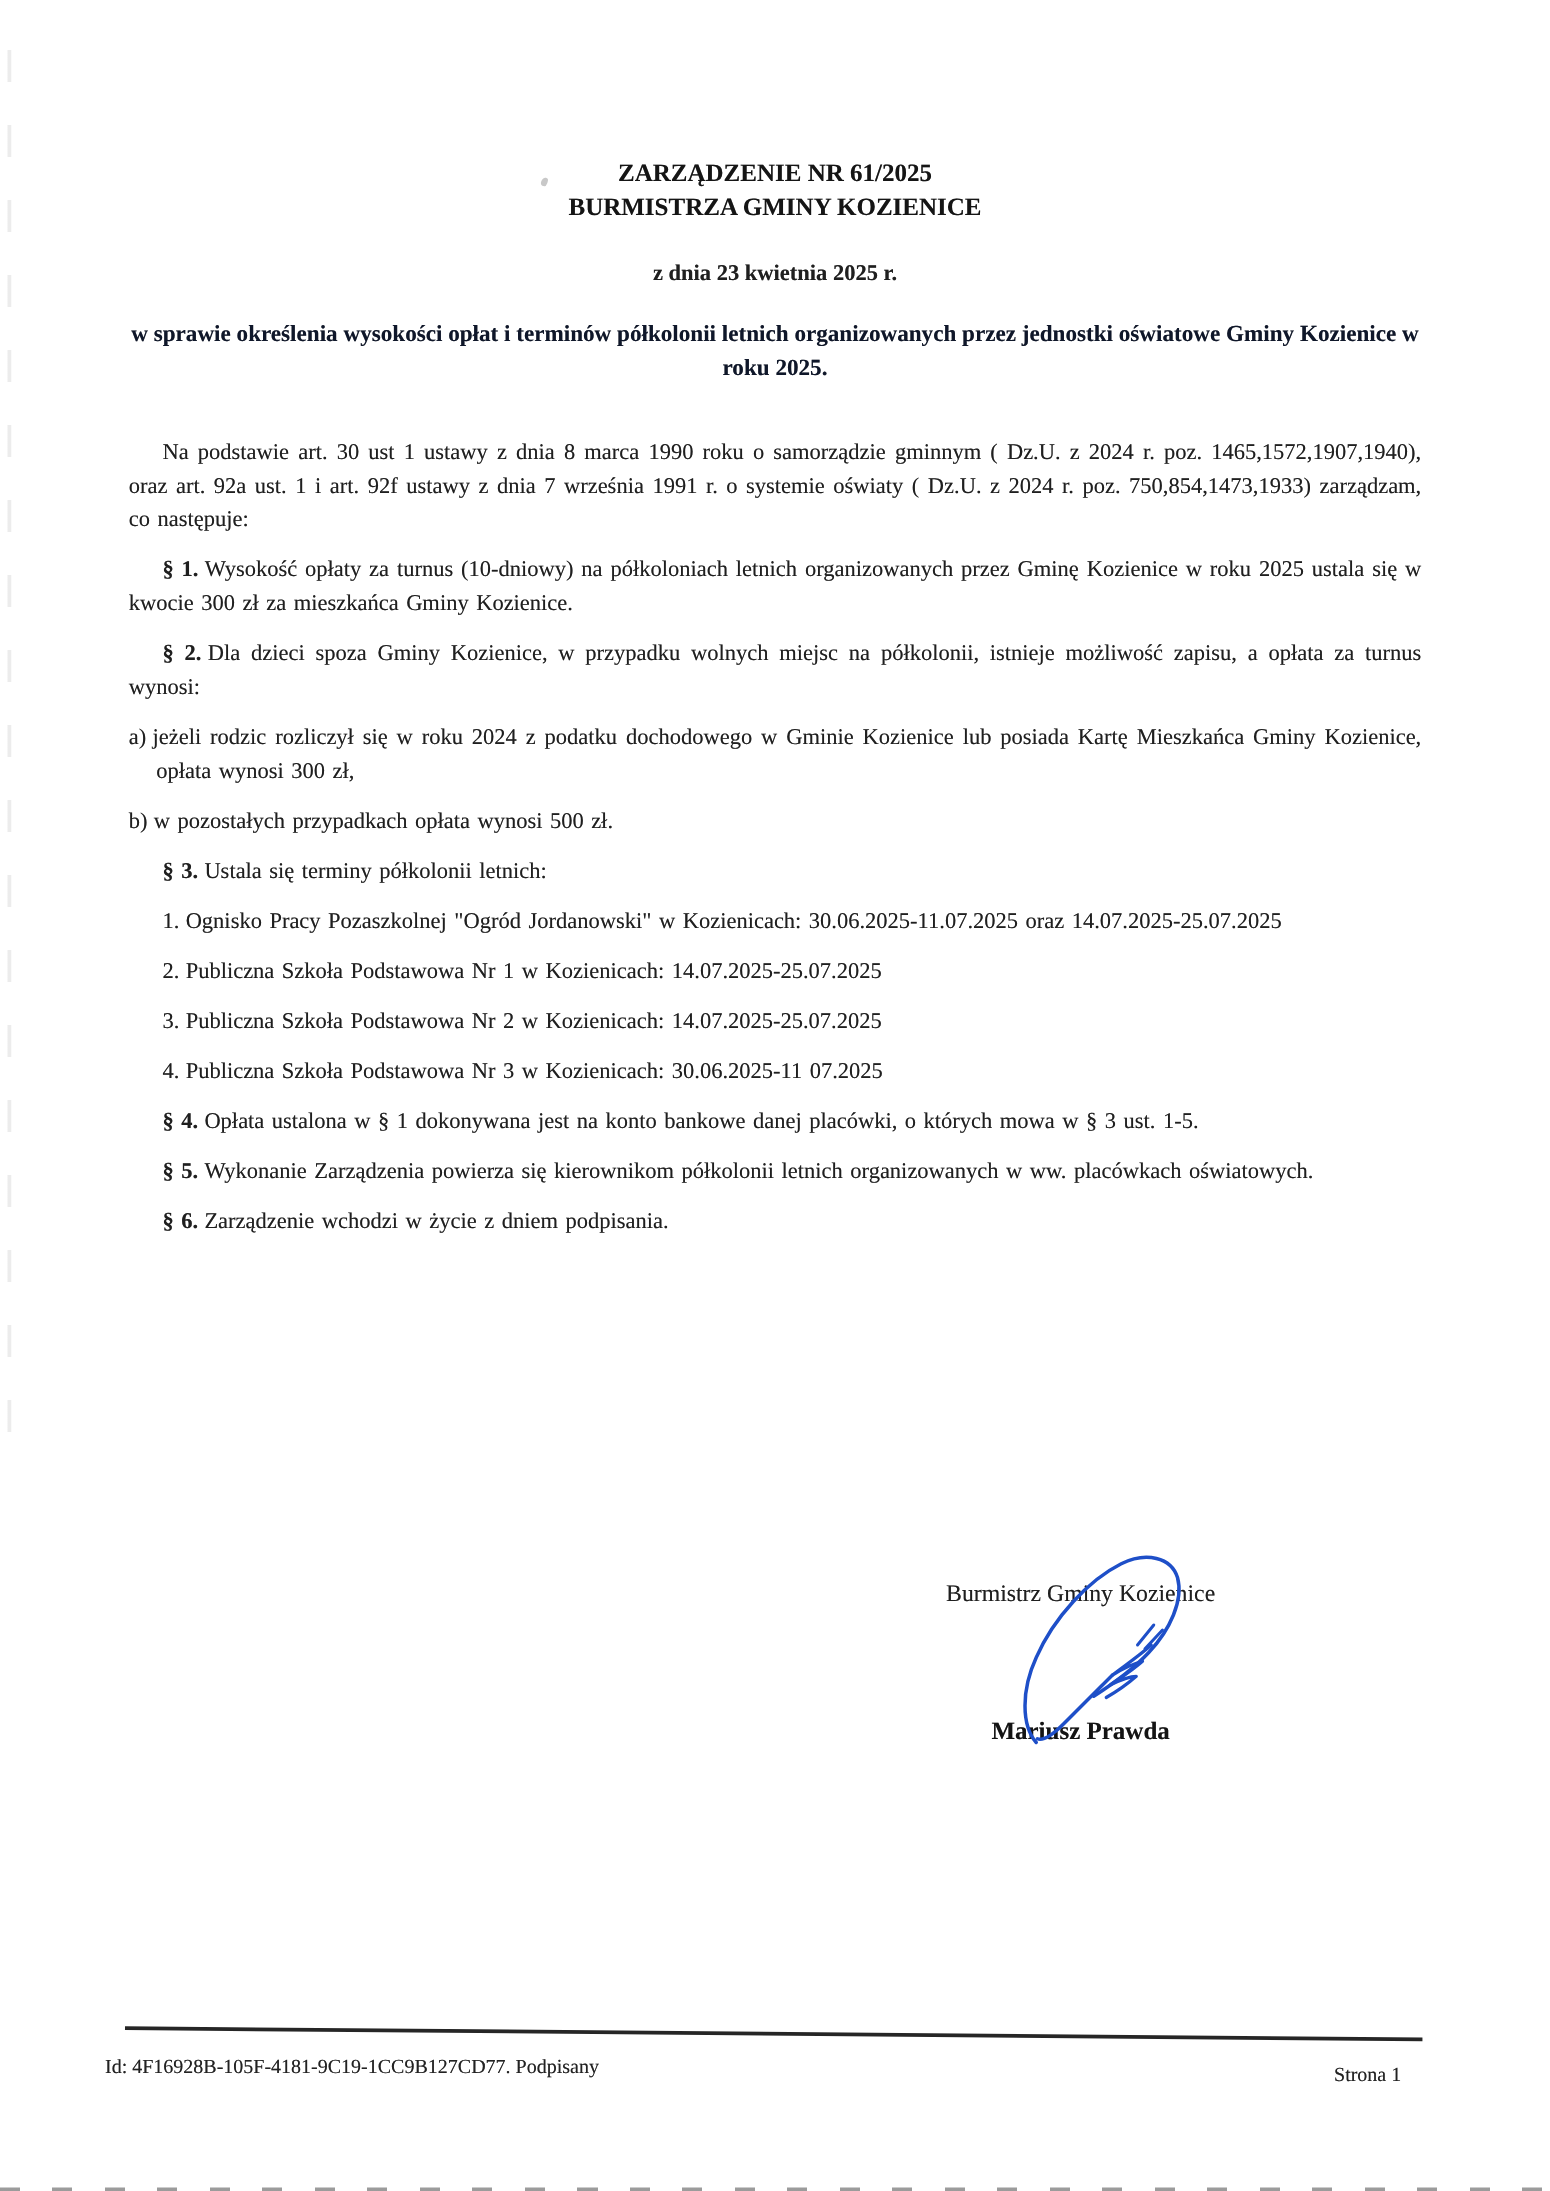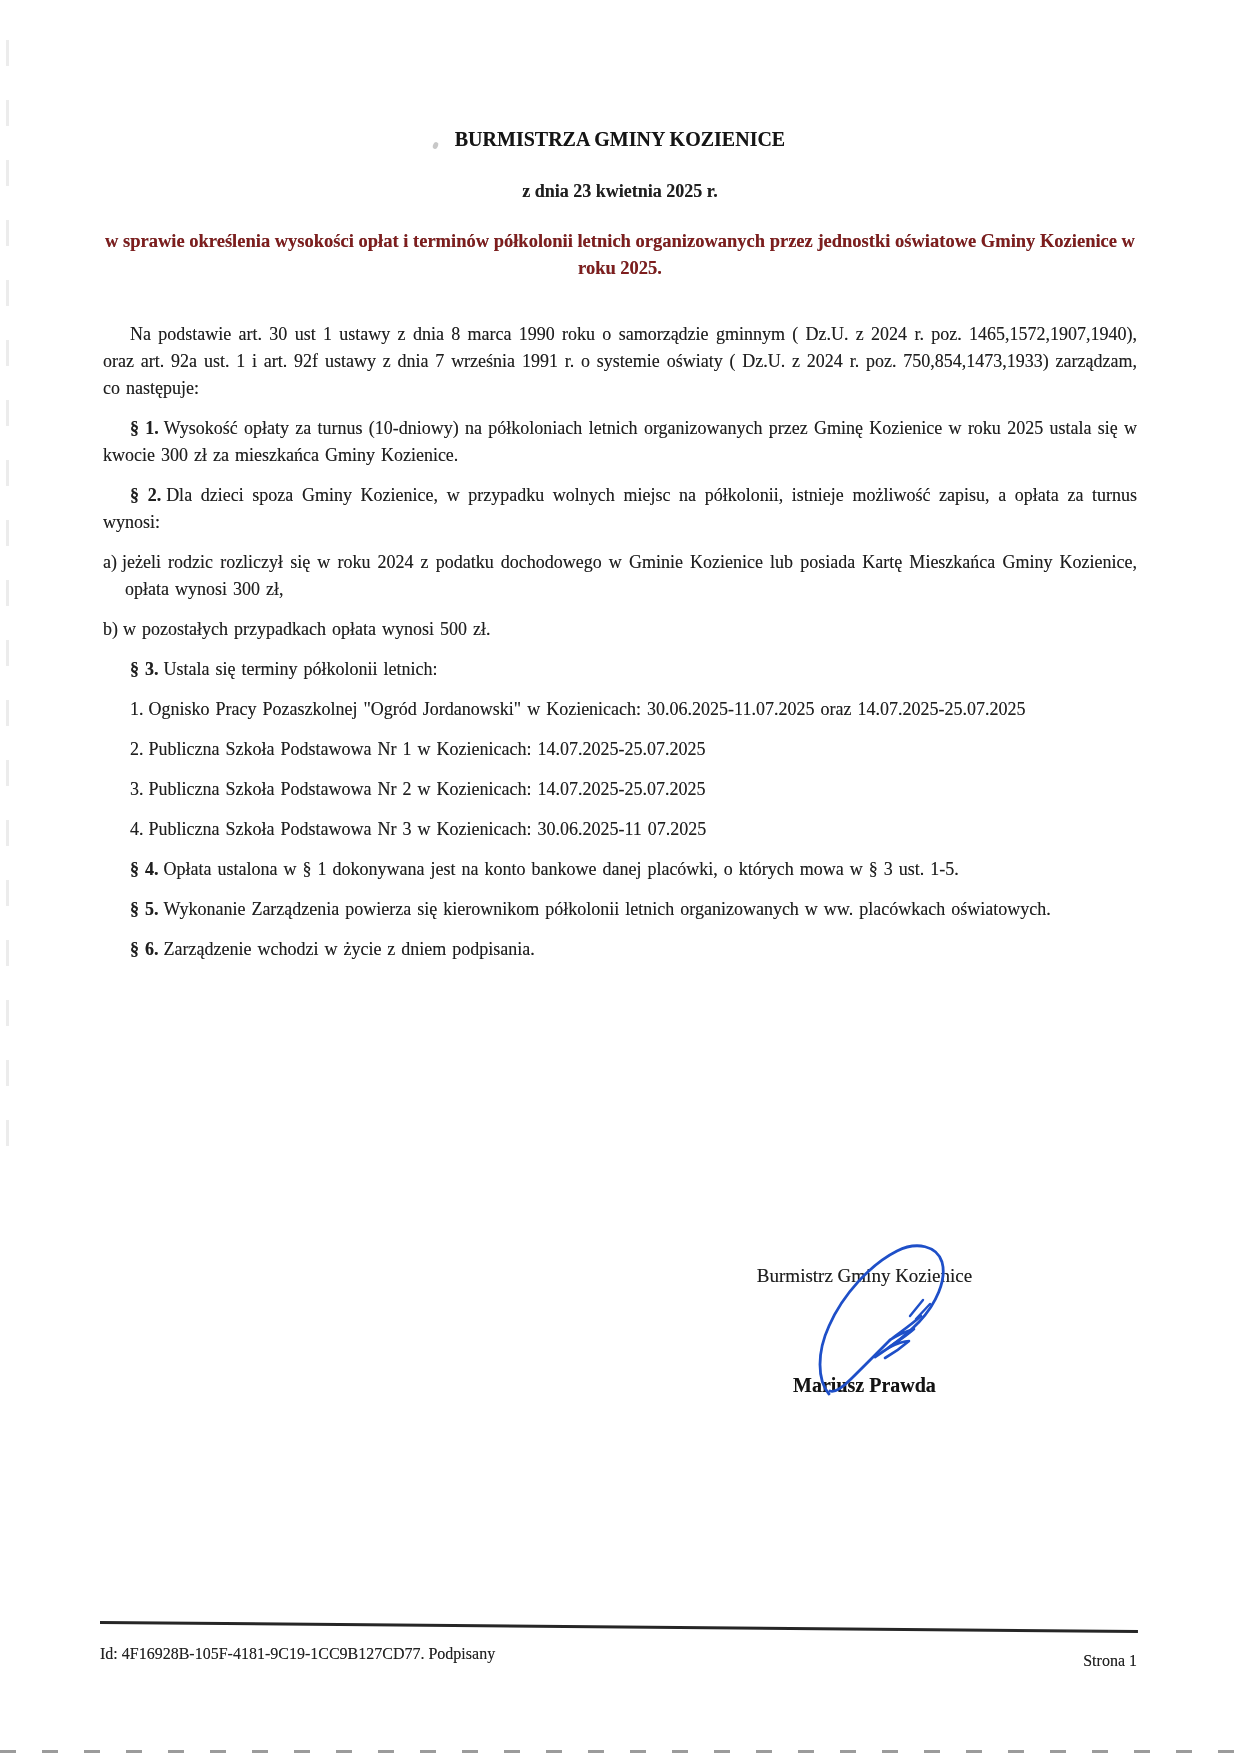--- a/index.html
+++ b/index.html
@@ -23,54 +23,55 @@
   }
   .scan-speck{
     position:absolute;left:433px;top:142px;width:5px;height:7px;
     background:#9a9a9a;border-radius:60% 40% 50% 50%;opacity:.55;
     transform:rotate(18deg);
   }
   .content{margin:0 103px;}
   header{padding-top:126px;text-align:center;}
   .title{font-weight:bold;font-size:20px;line-height:27px;color:#151515;}
   .date{margin-top:25px;font-size:18px;line-height:27px;font-weight:bold;}
-  .subject{margin-top:23px;font-weight:bold;font-size:18.5px;line-height:27px;color:#7f1d1d;}
+  .subject{margin-top:23px;font-weight:bold;font-size:18.5px;line-height:27px;color:#0f172a;}
   p{margin:13px 0 0 0;font-size:18px;line-height:27px;
     text-align:justify;text-align-last:left;word-spacing:1.5px;}
   p.preamble{margin-top:39px;}
   p.indent{text-indent:27px;}
   p.hang{padding-left:22px;text-indent:-22px;}
   .mk{font-weight:bold;padding-right:5px;}
   .mkr{padding-right:5px;}
   .sig-block{position:absolute;left:722px;top:1262px;width:285px;text-align:center;}
   .sig-role{font-size:19px;line-height:27px;}
   .sig-name{margin-top:85px;font-size:20px;font-weight:bold;color:#141414;}
   .sig-ink{position:absolute;left:797px;top:1240px;pointer-events:none;}
   .footer-rule{
     position:absolute;left:100px;top:1621px;width:1038px;height:3px;
     background:#262626;transform:rotate(.5deg);transform-origin:left center;
   }
   .footer-row{
-    position:absolute;left:100px;top:1642px;width:1037px;
+    position:absolute;left:84px;top:1642px;width:1037px;
     display:flex;justify-content:space-between;align-items:flex-start;
     font-size:16px;line-height:24px;color:#222;
   }
   .footer-page{margin-top:7px;text-align:center;}
 </style>
 </head>
 <body>
 
 <div class="page">
 
   <div class="scan-left"></div>
   <div class="scan-speck"></div>
 
   <div class="content">
 
     <header>
+      <div class="title">ZARZĄDZENIE NR 61/2025</div>
       <div class="title">BURMISTRZA GMINY KOZIENICE</div>
       <div class="date">z dnia 23 kwietnia 2025 r.</div>
       <div class="subject">w sprawie określenia wysokości opłat i terminów półkolonii letnich organizowanych przez jednostki oświatowe Gminy Kozienice w roku 2025.</div>
     </header>
 
     <p class="preamble indent"><span>Na podstawie art. 30 ust 1 ustawy z dnia 8 marca 1990 roku o samorządzie gminnym ( Dz.U. z 2024 r. poz. 1465,1572,1907,1940), oraz art. 92a ust. 1 i art. 92f ustawy z dnia 7 września 1991 r. o systemie oświaty ( Dz.U. z 2024 r. poz. 750,854,1473,1933) zarządzam, co następuje:</span></p>
 
     <p class="indent"><span class="mk">§ 1.</span><span>Wysokość opłaty za turnus (10-dniowy) na półkoloniach letnich organizowanych przez Gminę Kozienice w roku 2025 ustala się w kwocie 300 zł za mieszkańca Gminy Kozienice.</span></p>
 
     <p class="indent"><span class="mk">§ 2.</span><span>Dla dzieci spoza Gminy Kozienice, w przypadku wolnych miejsc na półkolonii, istnieje możliwość zapisu, a opłata za turnus wynosi:</span></p>

